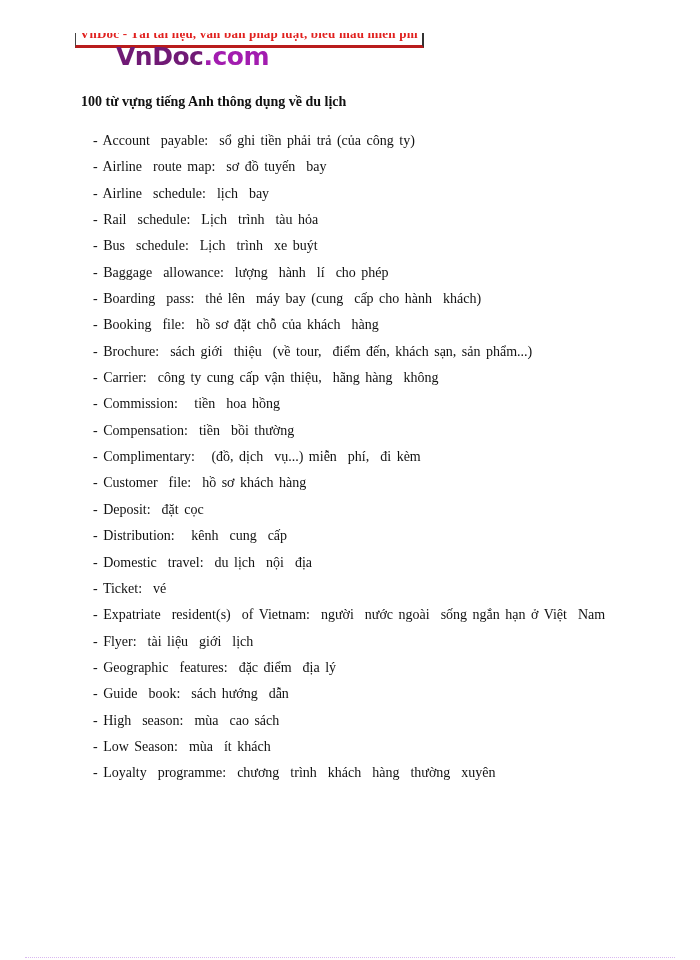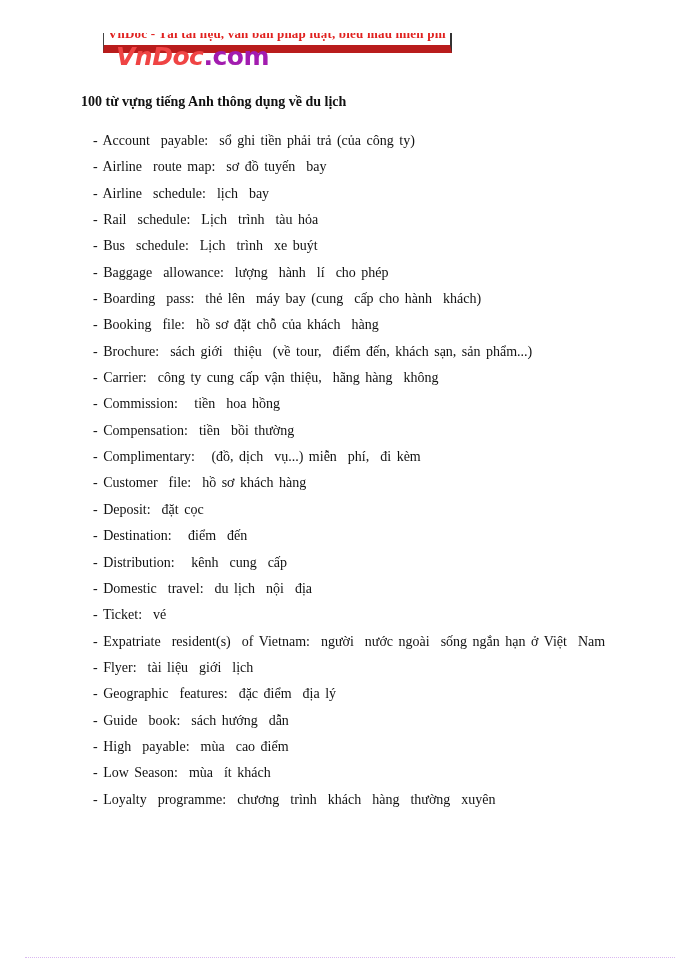--- a/index.html
+++ b/index.html
@@ -1,25 +1,25 @@
 <!DOCTYPE html>
 <html><head>
 <meta charset="utf-8">
 <style>
   html, body { margin: 0; padding: 0; background: #ffffff; }
   body { width: 700px; height: 960px; position: relative; overflow: hidden;
          font-family: "Liberation Serif", "DejaVu Serif", serif; color: #111; }
   .header-banner { position: absolute; left: 75px; top: 33px; width: 346px; height: 12px;
-         border-left: 1px solid #444; border-right: 2px solid #333; border-bottom: 8px solid #b91c1c;
-         overflow: hidden; margin-left: 28px; }
+         border-left: 1px solid #444; border-right: 2px solid #333; border-bottom: 3px solid #b91c1c;
+         overflow: hidden; }
   .header-banner span { position: absolute; left: 4px; top: -7px; font-size: 13px; font-weight: bold;
          color: #e0201e; white-space: nowrap; letter-spacing: 0.2px; }
   .logo { position: absolute; left: 116px; top: 44px; font-family: "DejaVu Sans", "Liberation Sans", sans-serif;
          font-weight: bold; font-size: 25px; letter-spacing: -0.5px; line-height: 26px; }
-  .logo .vn { color: #ef4444; font-style: italic; }
+  .logo .vn { color: #701a75; }
   .logo .com { color: #a21caf; }
   .title { position: absolute; left: 81px; top: 94px; font-size: 14px; font-weight: bold; white-space: nowrap; }
   .list { position: absolute; left: 81px; top: 120px; margin: 12px; padding: 0; list-style: none; }
   .list li { height: 26.35px; line-height: 18px; font-size: 14px; white-space: pre; word-spacing: 2px; }
   .page-edge { position: absolute; left: 25px; right: 25px; top: 957px; height: 0;
          border-top: 1px dotted #d9b8f0; }
 </style>
 </head>
 <body>
 
@@ -42,26 +42,25 @@
   <li>- Baggage  allowance:  lượng  hành  lí  cho phép</li>
   <li>- Boarding  pass:  thẻ lên  máy bay (cung  cấp cho hành  khách)</li>
   <li>- Booking  file:  hồ sơ đặt chỗ của khách  hàng</li>
   <li>- Brochure:  sách giới  thiệu  (về tour,  điểm đến, khách sạn, sản phẩm...)</li>
   <li>- Carrier:  công ty cung cấp vận thiệu,  hãng hàng  không</li>
   <li>- Commission:   tiền  hoa hồng</li>
   <li>- Compensation:  tiền  bồi thường</li>
   <li>- Complimentary:   (đồ, dịch  vụ...) miễn  phí,  đi kèm</li>
   <li>- Customer  file:  hồ sơ khách hàng</li>
   <li>- Deposit:  đặt cọc</li>
-  <li>- Destination:   điểm  đến</li>
   <li>- Distribution:   kênh  cung  cấp</li>
   <li>- Domestic  travel:  du lịch  nội  địa</li>
   <li>- Ticket:  vé</li>
   <li>- Expatriate  resident(s)  of Vietnam:  người  nước ngoài  sống ngắn hạn ở Việt  Nam</li>
   <li>- Flyer:  tài liệu  giới  lịch</li>
   <li>- Geographic  features:  đặc điểm  địa lý</li>
   <li>- Guide  book:  sách hướng  dẫn</li>
-  <li>- High  payable:  mùa  cao điểm</li>
+  <li>- High  season:  mùa  cao sách</li>
   <li>- Low Season:  mùa  ít khách</li>
   <li>- Loyalty  programme:  chương  trình  khách  hàng  thường  xuyên</li>
 </ul>
 
 <div class="page-edge"></div>
 
 </body></html>

